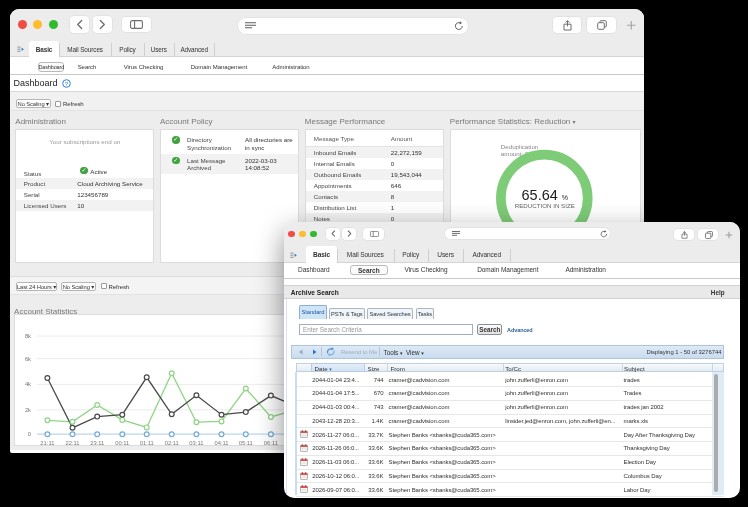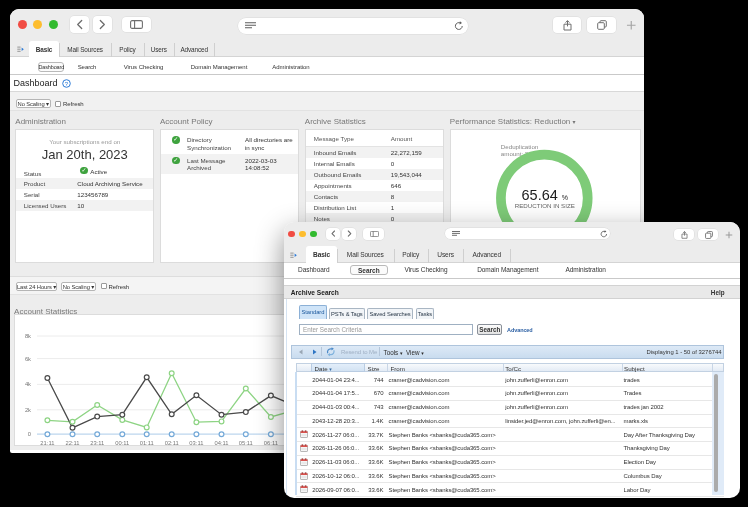--- a/index.html
+++ b/index.html
@@ -103,26 +103,25 @@
 
   <div class="abs" style="left:0; top:83px; width:634px; height:18.5px; background:#f1f1f1; border-bottom:1px solid #e2e2e2;"></div>
   <div class="btn" style="left:6.2px; top:89.8px; width:35.2px; height:9.4px; line-height:8.4px;">No Scaling <span style="font-size:6px;">▾</span></div>
   <div class="cb" style="left:45.5px; top:91.5px;"></div>
   <div class="lbl" style="left:53.5px; top:92px;">Refresh</div>
 
   <div class="abs" style="left:0; top:101.5px; width:634px; height:339.5px; background:#ededed;"></div>
 
   <div class="ptitle" style="left:5.8px; top:107.5px;">Administration</div>
   <div class="ptitle" style="left:150.5px; top:107.5px;">Account Policy</div>
-  <div class="ptitle" style="left:295.3px; top:107.5px;">Archive Statistics</div>
+  <div class="ptitle" style="left:295.3px; top:107.5px;">Message Performance</div>
   <div class="ptitle" style="left:440.3px; top:107.5px;">Performance Statistics: Reduction <span style="font-size:6px;">▾</span></div>
 
   <div class="card" style="left:5.8px; top:120.2px; width:139px; height:134px;">
     <div class="abs" style="left:0; top:8px; width:100%; text-align:center; font-size:6.2px; color:#999;">Your subscriptions end on</div>
-    <div class="abs" style="left:0; top:16.5px; width:100%; text-align:center; font-size:13px; color:#333;">Jan 20th, 2023</div>
     <div class="abs" style="left:0; top:35px; width:100%; height:12.5px;"></div>
     <div class="abs" style="left:7.5px; top:39.5px; font-size:6.2px; color:#444;">Status</div>
     <div class="grn" style="left:64px; top:36.5px; width:7.5px; height:7.5px; font-size:6px; line-height:7.5px;">✓</div>
     <div class="abs" style="left:74px; top:38px; font-size:6.2px; color:#333;">Active</div>
     <div class="abs" style="left:0; top:47.5px; width:100%; height:11px; background:#f2f2f2;"></div>
     <div class="abs" style="left:7.5px; top:50px; font-size:6.2px; color:#444;">Product</div>
     <div class="abs" style="left:61px; top:50px; font-size:6.2px; color:#333;">Cloud Archiving Service</div>
     <div class="abs" style="left:7.5px; top:61px; font-size:6.2px; color:#444;">Serial</div>
     <div class="abs" style="left:61px; top:61px; font-size:6.2px; color:#333;">123456789</div>
     <div class="abs" style="left:0; top:69.5px; width:100%; height:11px; background:#f2f2f2;"></div>

